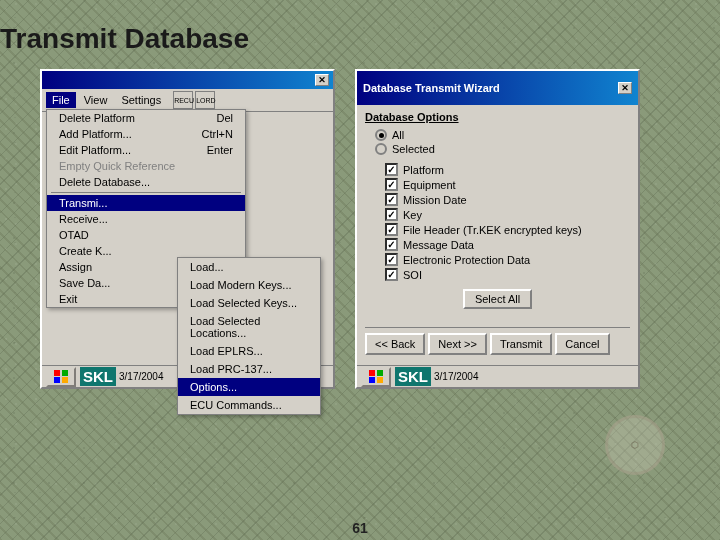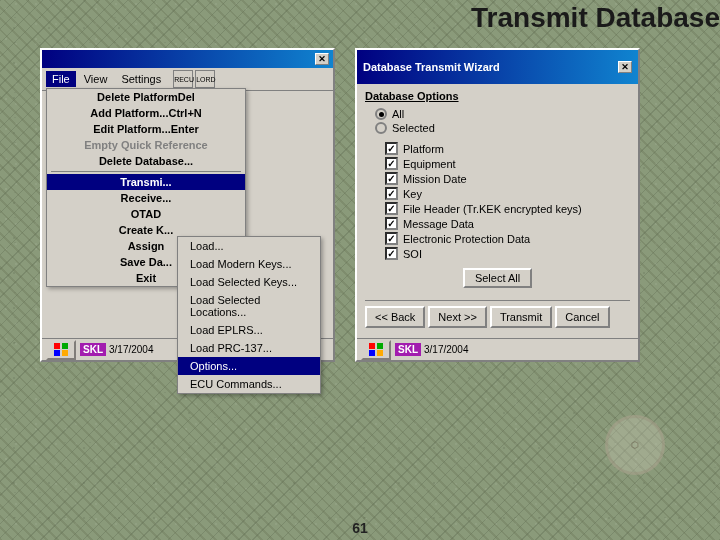--- a/index.html
+++ b/index.html
@@ -25,25 +25,25 @@
       position: absolute;
       inset: 0;
       background-image:
         repeating-linear-gradient(45deg, rgba(100,110,80,0.3) 0px, rgba(100,110,80,0.3) 2px, transparent 2px, transparent 8px),
         repeating-linear-gradient(-45deg, rgba(60,70,50,0.2) 0px, rgba(60,70,50,0.2) 1px, transparent 1px, transparent 10px);
       pointer-events: none;
       z-index: 0;
     }
 
     .page-title {
-      text-align: right;
+      text-align: left;
       font-size: 28px;
       font-weight: bold;
       color: #1a1a1a;
-      padding-top: 2px;
+      padding-top: 23px;
       padding-bottom: 14px;
       position: relative;
       z-index: 1;
       border-radius: 30px;
     }
 
     .content-area {
       display: flex;
       gap: 20px;
       padding: 0 40px;
@@ -135,26 +135,25 @@
       position: absolute;
       left: 4px;
       top: 38px;
       width: 200px;
       z-index: 10;
       box-shadow: 2px 2px 4px rgba(0,0,0,0.3);
     }
 
     .dropdown-item {
       display: flex;
-      justify-content: center;
+      justify-content: space-between;
       padding: 2px 12px;
       font-size: 11px;
       color: #000;
       cursor: pointer;
-      font-weight: bold;
     }
 
     .dropdown-item:hover, .dropdown-item.selected {
       background: #000080;
       color: #fff;
     }
 
     .dropdown-item.disabled {
       color: #808080;
     }
@@ -305,21 +304,21 @@
       cursor: pointer;
       color: #000;
     }
 
     .bottom-buttons-row {
       display: flex;
       align-items: center;
       gap: 3px;
       border-top: 1px solid #808080;
       padding-top: 5px;
-      margin-top: 12px;
+      margin-top: 18px;
     }
 
     .nav-button {
       background: #d4d0c8;
       border: 2px solid;
       border-top-color: #ffffff;
       border-left-color: #ffffff;
       border-bottom-color: #808080;
       border-right-color: #808080;
       padding: 3px 8px;
@@ -348,23 +347,23 @@
       gap: 1px;
     }
 
     .win-logo-q { width: 6px; height: 6px; }
     .win-logo-q:nth-child(1) { background: #ff0000; }
     .win-logo-q:nth-child(2) { background: #00aa00; }
     .win-logo-q:nth-child(3) { background: #0000ff; }
     .win-logo-q:nth-child(4) { background: #ffaa00; }
 
     .taskbar-skl {
-      background: #a21caf;
+      background: #0f766e;
       color: white;
-      font-size: 10px;
+      font-size: 15px;
       padding: 1px 3px;
       font-weight: bold;
     }
 
     .page-number {
       position: absolute;
       bottom: 4px;
       right: 50%;
       transform: translateX(50%);
       font-size: 14px;

